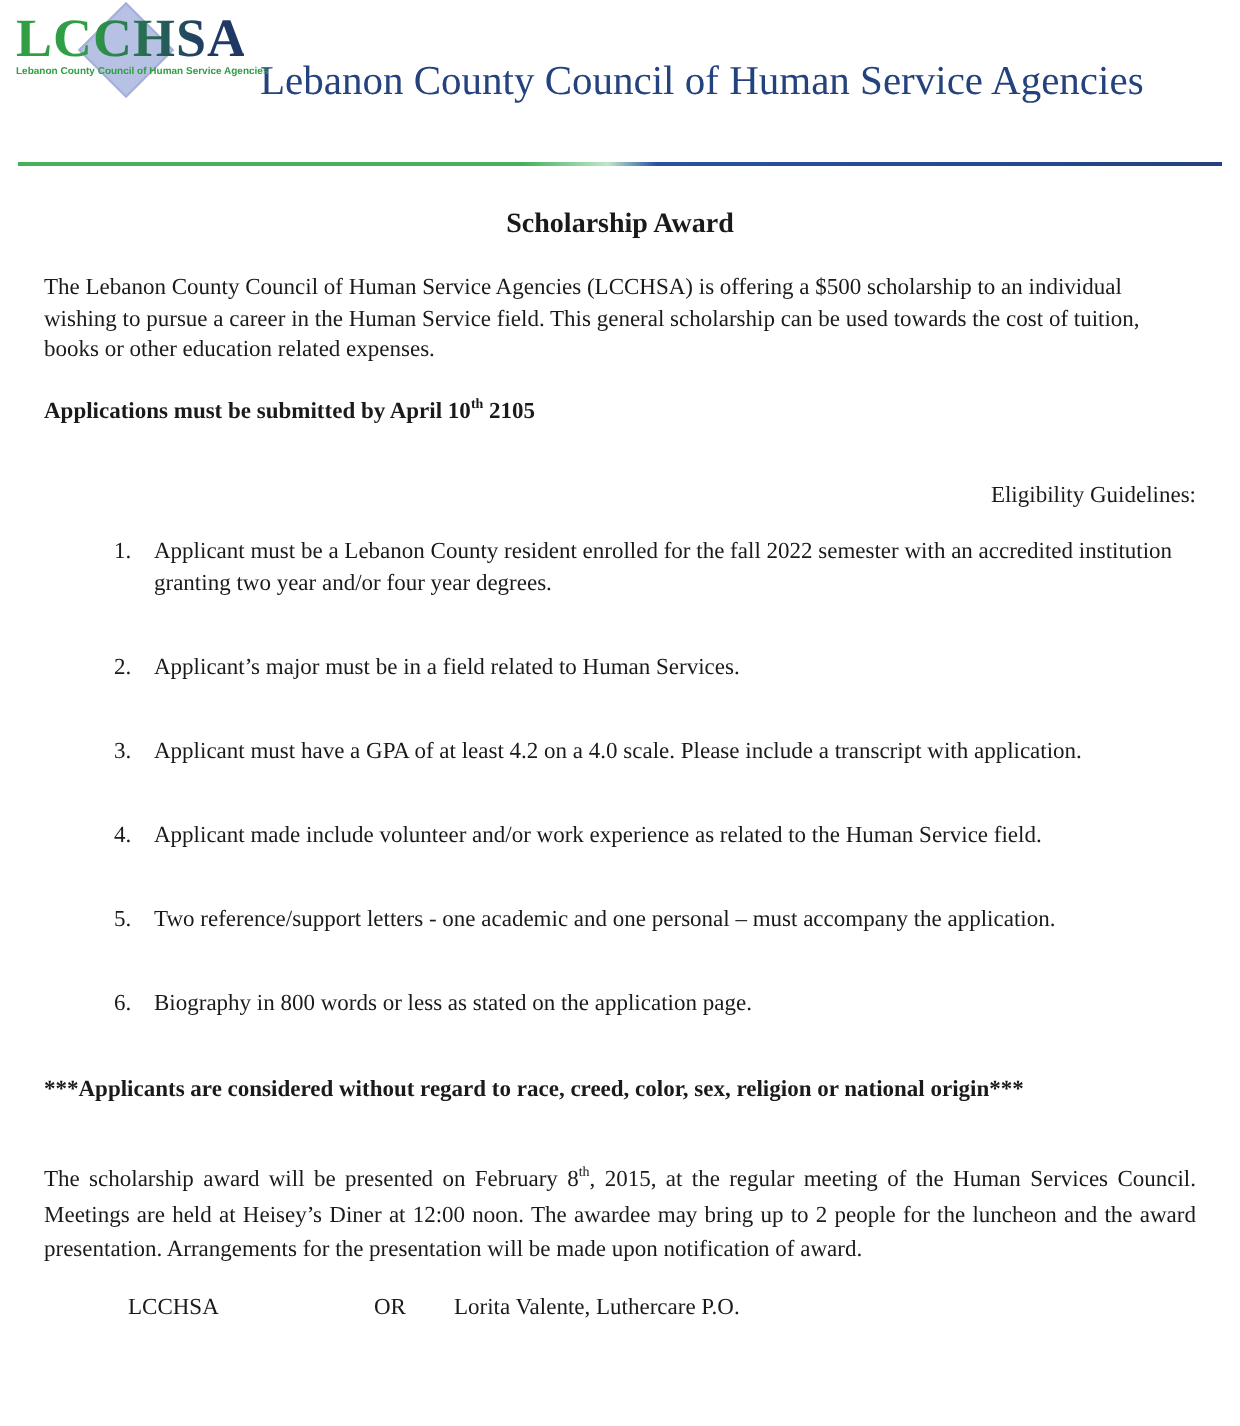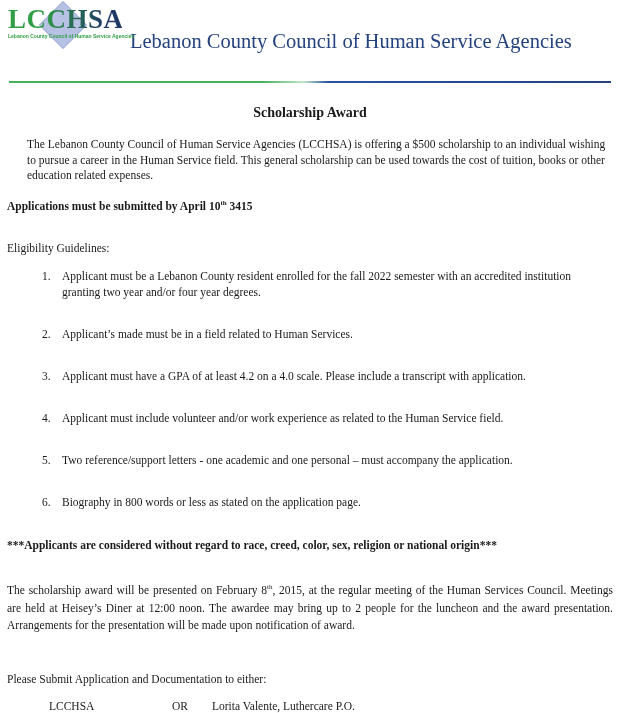--- a/index.html
+++ b/index.html
@@ -68,31 +68,31 @@
   }
   .divider {
     height: 2px;
     margin: 24px 9px 0 9px;
     background: linear-gradient(to right,
       #45b15c 0%, #45b15c 42%, #bfe6cc 49%,
       #2a52a3 53%, #24427e 100%);
   }
 
   
-  .doc { padding: 0 7px; }
+  .doc { padding: 0 22px; }
   .doc-title {
     text-align: center;
     font-weight: bold;
     font-size: 14px;
     margin-top: 21px;
   }
-  .intro { margin-top: 15px; margin-left: 20px; }
+  .intro { margin-top: 15px; }
   .deadline { margin-top: 16px; font-weight: bold; }
   sup { font-size: 7px; vertical-align: super; line-height: 0; }
-  .elig-heading { margin-top: 27px; }
+  .elig-heading { margin-top: 27px; text-align: right; }
   .elig-list { margin-top: 13px; }
   .elig-item {
     display: flex;
     margin-bottom: 27px;
   }
   .elig-num {
     flex: 0 0 auto;
     width: 20px;
     margin-left: 35px;
     text-align: left;
@@ -132,56 +132,55 @@
 </div>
 
 <div class="divider"></div>
 
 <div class="doc">
 
   <div class="doc-title">Scholarship Award</div>
 
   <p class="intro">The Lebanon County Council of Human Service Agencies (LCCHSA) is offering a $500 scholarship to an individual wishing to pursue a career in the Human Service field.  This general scholarship can be used towards the cost of tuition, books or other education related expenses.</p>
 
-  <p class="deadline"><span>Applications must be submitted by April 10</span><sup>th</sup><span> 3415</span></p>
+  <p class="deadline"><span>Applications must be submitted by April 10</span><sup>th</sup><span> 2105</span></p>
 
   <p class="elig-heading">Eligibility Guidelines:</p>
 
   <div class="elig-list">
     <div class="elig-item">
       <span class="elig-num">1.</span>
       <span class="elig-text">Applicant must be a Lebanon County resident enrolled for the fall 2022 semester with an accredited institution granting two year and/or four year degrees.</span>
     </div>
     <div class="elig-item">
       <span class="elig-num">2.</span>
-      <span class="elig-text">Applicant’s made must be in a field related to Human Services.</span>
+      <span class="elig-text">Applicant’s major must be in a field related to Human Services.</span>
     </div>
     <div class="elig-item">
       <span class="elig-num">3.</span>
       <span class="elig-text">Applicant must have a GPA of at least 4.2 on a 4.0 scale.  Please include a transcript with application.</span>
     </div>
     <div class="elig-item">
       <span class="elig-num">4.</span>
-      <span class="elig-text">Applicant must include volunteer and/or work experience as related to the Human Service field.</span>
+      <span class="elig-text">Applicant made include volunteer and/or work experience as related to the Human Service field.</span>
     </div>
     <div class="elig-item">
       <span class="elig-num">5.</span>
       <span class="elig-text">Two reference/support letters - one academic and one personal – must accompany the application.</span>
     </div>
     <div class="elig-item">
       <span class="elig-num">6.</span>
       <span class="elig-text">Biography in 800 words or less as stated on the application page.</span>
     </div>
   </div>
 
   <div class="eeo-line">***Applicants are considered without regard to race, creed, color, sex, religion or national origin***</div>
 
   <p class="presentation"><span>The scholarship award will be presented on February 8</span><sup>th</sup><span>, 2015, at the regular meeting of the Human Services Council. Meetings are held at Heisey’s Diner at 12:00 noon. The awardee may bring up to 2 people for the luncheon and the award presentation.  Arrangements for the presentation will be made upon notification of award.</span></p>
 
-  <p class="submit-heading">Please Submit Application and Documentation to either:</p>
 
   <div class="contacts">
     <div class="contact-col1">
       <div>LCCHSA</div>
 
     </div>
     <div class="contact-or">OR</div>
     <div class="contact-col2">
       <div>Lorita Valente, Luthercare P.O.</div>
 

